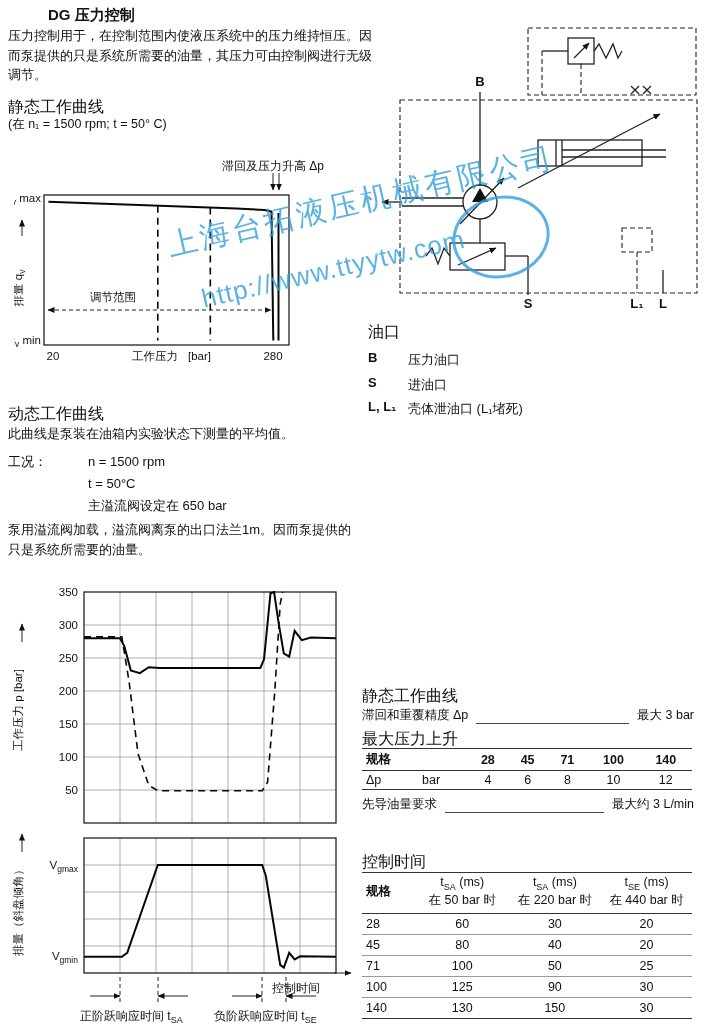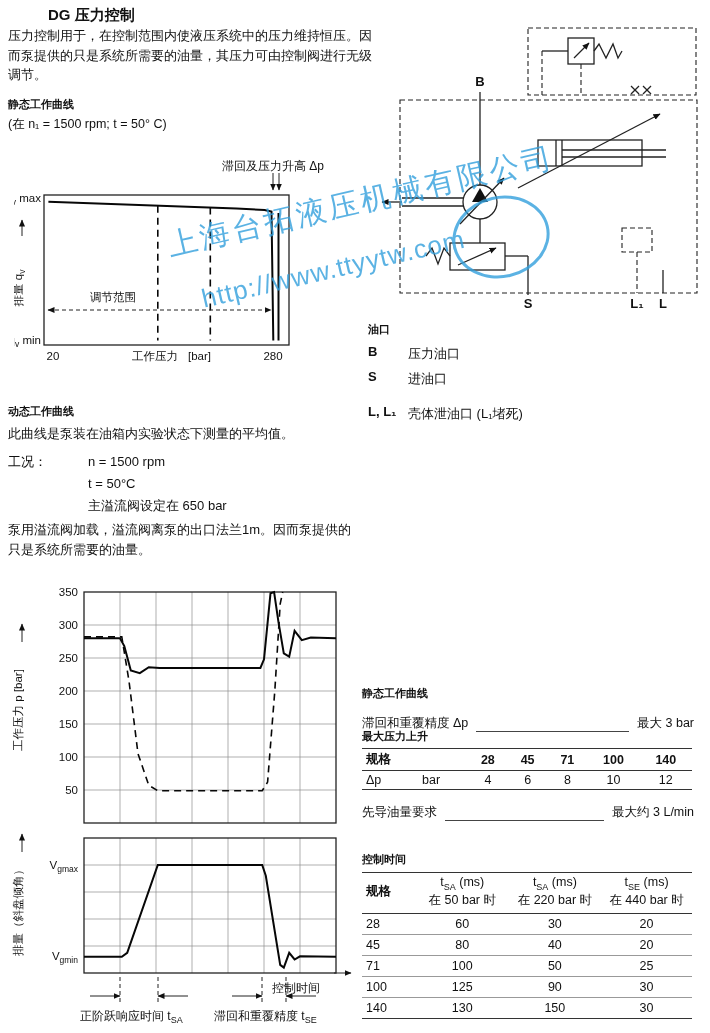--- a/index.html
+++ b/index.html
@@ -1,20 +1,20 @@
 <!DOCTYPE html>
 <html><head>
 <meta charset="utf-8">
 <style>
   html,body{margin:0;padding:0;background:#e8e8e8;}
   .page{position:relative;width:710px;height:1033px;background:#fff;overflow:hidden;
         font-family:"Liberation Sans","DejaVu Sans",sans-serif;color:#111;}
   .abs{position:absolute;}
   .h1{font-size:15px;font-weight:bold;margin-left:40px;}
-  .h2{font-size:11px;font-weight:bold;}
+  .h2{font-size:16px;font-weight:normal;}
   .txt{font-size:13px;line-height:1.5;}
   .lbl{font-size:12px;white-space:nowrap;}
   sub{font-size:9px;}
   
   svg text{font-size:12px;fill:#111;font-family:"Liberation Sans","DejaVu Sans",sans-serif;}
   .tick{font-size:11.5px;}
   .ssub{font-size:8.5px;}
   .grid{stroke:#8d8d8d;stroke-width:0.7;}
   .frame{fill:none;stroke:#222;stroke-width:1.3;}
   .curve{fill:none;stroke:#070707;stroke-width:2;}
@@ -31,21 +31,21 @@
   .b{font-weight:bold;}
   .tl{text-align:left;}
   .rise-table{width:330px;border-top:1.2px solid #333;border-bottom:1.2px solid #333;}
   .rise-table thead th{border-bottom:1px solid #333;}
   .time-table{width:330px;border-top:1.2px solid #333;border-bottom:1.2px solid #333;}
   .time-table thead th{border-bottom:1px solid #333;padding-bottom:4px;}
   .time-table tbody td{border-bottom:0.8px solid #999;padding:3px 4px;}
   .time-table tbody tr:last-child td{border-bottom:none;}
   .fill-line{display:flex;align-items:flex-end;width:332px;font-size:12.5px;}
   .blank{flex:1;border-bottom:1px solid #444;margin:0 8px;height:13px;}
-  .nowrap{white-space:nowrap;margin-top:8px;}
+  .nowrap{white-space:nowrap;}
   
   .wm{position:absolute;inset:0;pointer-events:none;z-index:9;opacity:.8;}
   .wm div{position:absolute;color:#33a0dd;white-space:nowrap;}
   .wm-l1{left:168px;top:226px;transform:rotate(-13deg);transform-origin:left center;font-size:30px;letter-spacing:3px;}
   .wm-l2{left:202px;top:284px;transform:rotate(-13deg);transform-origin:left center;font-size:26px;letter-spacing:1px;}
   .wm-ring{left:452px;top:196px;width:92px;height:76px;border:3px solid #33a0dd;border-radius:50%;transform:rotate(-13deg);}
 </style>
 </head>
 <body>
 
@@ -159,21 +159,21 @@
   <div class="abs" style="left:368px;top:322px;width:320px">
     <div class="h2">油口</div>
     <div style="display:flex;margin-top:7px">
       <span class="b" style="width:40px;font-size:13px">B</span>
       <span class="txt">压力油口</span>
     </div>
     <div style="display:flex;margin-top:5px">
       <span class="b" style="width:40px;font-size:13px">S</span>
       <span class="txt">进油口</span>
     </div>
-    <div style="display:flex;margin-top:16px">
+    <div style="display:flex;margin-top:5px">
       <span class="b" style="width:40px;font-size:13px">L, L₁</span>
       <span class="txt">壳体泄油口 (L₁堵死)</span>
     </div>
   </div>
 
   <div class="abs h2" style="left:8px;top:404px">动态工作曲线</div>
   <div class="abs txt" style="left:8px;top:424px;width:360px">此曲线是泵装在油箱内实验状态下测量的平均值。</div>
   <div class="abs txt" style="left:8px;top:452px">工况：</div>
   <div class="abs txt" style="left:88px;top:452px">n = 1500 rpm</div>
   <div class="abs txt" style="left:88px;top:474px">t = 50°C</div>
@@ -245,21 +245,21 @@
     <line class="ann adash" x1="254" y1="397" x2="254" y2="424"></line>
     <line class="ann adash" x1="278" y1="397" x2="278" y2="424"></line>
     <line class="ann" x1="82" y1="416" x2="112" y2="416" marker-end="url(#arrD)"></line>
     <line class="ann" x1="180" y1="416" x2="150" y2="416" marker-end="url(#arrD)"></line>
     <line class="ann" x1="224" y1="416" x2="254" y2="416" marker-end="url(#arrD)"></line>
     <line class="ann" x1="308" y1="416" x2="278" y2="416" marker-end="url(#arrD)"></line>
   </svg>
 
   <div class="abs lbl" style="left:272px;top:980px">控制时间</div>
   <div class="abs lbl" style="left:80px;top:1008px"><span>正阶跃响应时间 t</span><sub>SA</sub></div>
-  <div class="abs lbl" style="left:214px;top:1008px"><span>滞回和重覆精度 t</span><sub>SE</sub></div>
+  <div class="abs lbl" style="left:214px;top:1008px"><span>负阶跃响应时间 t</span><sub>SE</sub></div>
 
   <div class="abs h2" style="left:362px;top:686px">静态工作曲线</div>
   <div class="abs fill-line" style="left:362px;top:707px">
     <span class="nowrap">滞回和重覆精度 Δp</span>
     <span class="blank"></span>
     <span class="nowrap">最大 3 bar</span>
   </div>
   <div class="abs h2" style="left:362px;top:729px">最大压力上升</div>
 
   <table class="abs rise-table" style="left:362px;top:748px">

